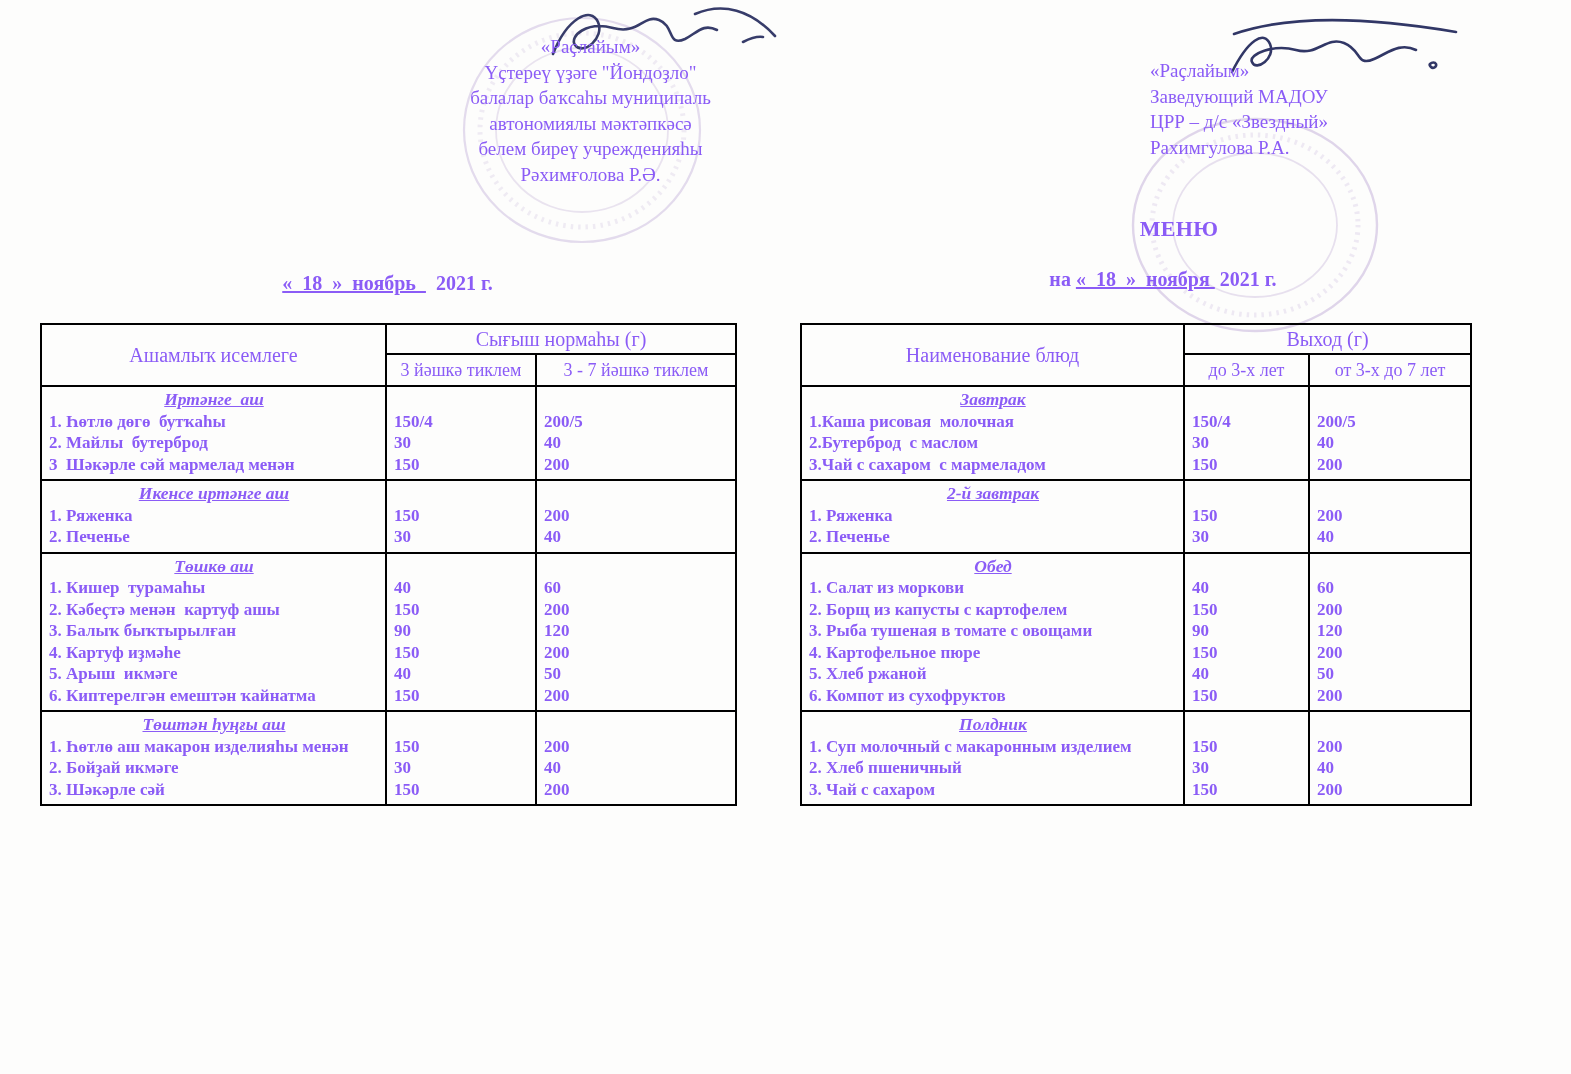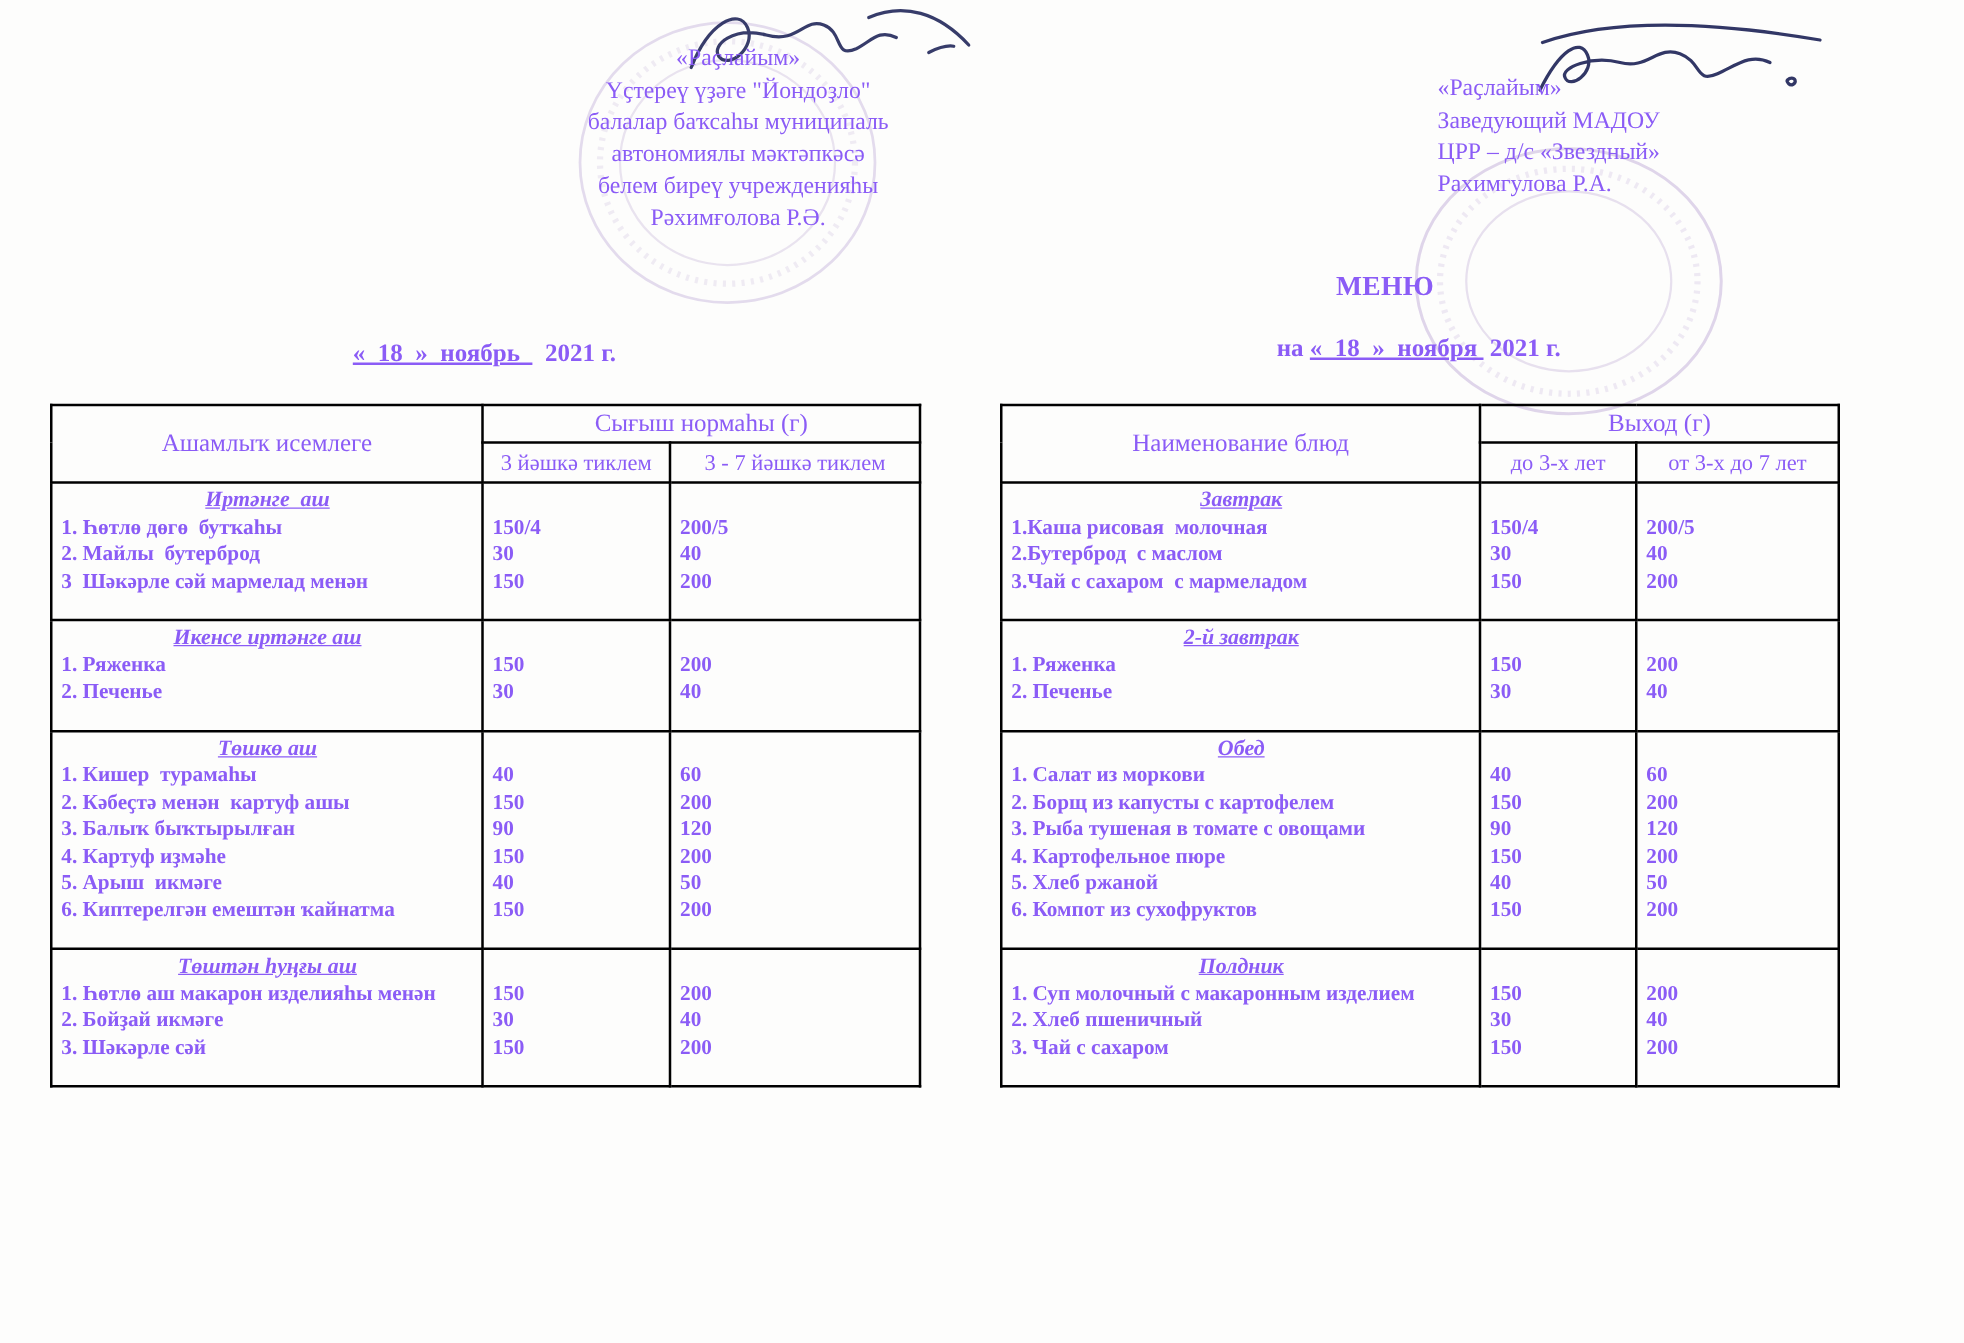--- a/index.html
+++ b/index.html
@@ -14,36 +14,36 @@
   }
   
   .artifact { position: absolute; pointer-events: none; }
   
   .hdr { position: absolute; font-size: 19px; line-height: 25.5px; }
   .hdr-left  { left: 418px; top: 34px;  width: 345px; text-align: center; }
   .hdr-right { left: 1150px; top: 58px; width: 280px; text-align: left; }
   
   .doc-title { position: absolute; font-weight: bold; font-size: 22px; letter-spacing: .3px; }
   .title-left  { left: 40px;  top: 220px; width: 695px; text-align: center; }
-  .title-right { left: 773px; top: 216px; width: 670px; text-align: center; }
+  .title-right { left: 844px; top: 216px; width: 670px; text-align: center; }
   .date { position: absolute; font-weight: bold; font-size: 20px; }
   .date-left  { left: 40px;  top: 272px; width: 695px; text-align: center; }
-  .date-right { left: 800px; top: 268px; width: 670px; text-align: center; }
+  .date-right { left: 828px; top: 268px; width: 670px; text-align: center; }
   .date span { white-space: pre; }
   .date .u { text-decoration: underline; }
   
   .menu-table { position: absolute; border-collapse: collapse; table-layout: fixed; background: transparent; }
   .tbl-left  { left: 40px;  top: 323px; width: 695px; }
   .tbl-right { left: 800px; top: 323px; width: 670px; }
   .menu-table th, .menu-table td { border: 2px solid #000; }
   .menu-table th { font-weight: normal; padding: 0 4px; }
   .name-h { font-size: 20px; }
   .top-h  { font-size: 20px; height: 28px; }
   .sub-h  { font-weight: bold; font-size: 18px; height: 30px; }
-  .name-cell, .val-cell { vertical-align: top; padding: 2px 6px 20px 7px; }
+  .name-cell, .val-cell { vertical-align: top; padding: 2px 6px 4px 7px; }
   .item-line { font-weight: bold; font-size: 17px; line-height: 21.5px; white-space: pre; }
   .sec-title {
     font-weight: bold; font-style: italic; text-decoration: underline;
     text-align: center; font-size: 17.5px; line-height: 21.5px; white-space: pre;
   }
 </style>
 </head>
 <body>
 
 <div class="sheet">

